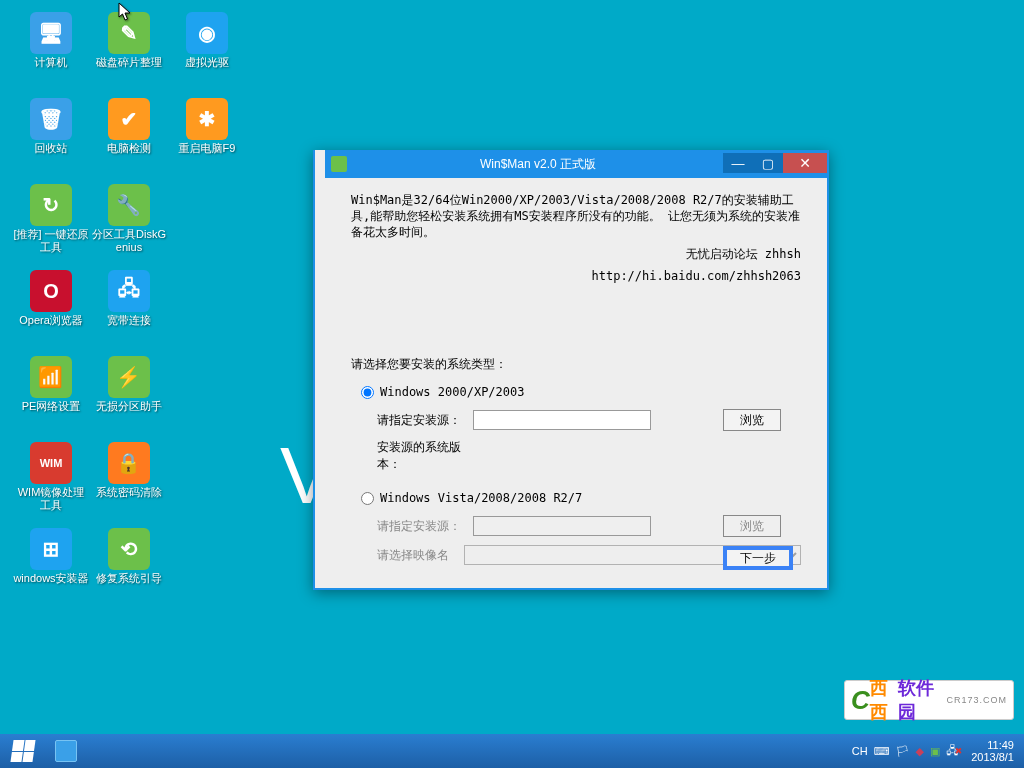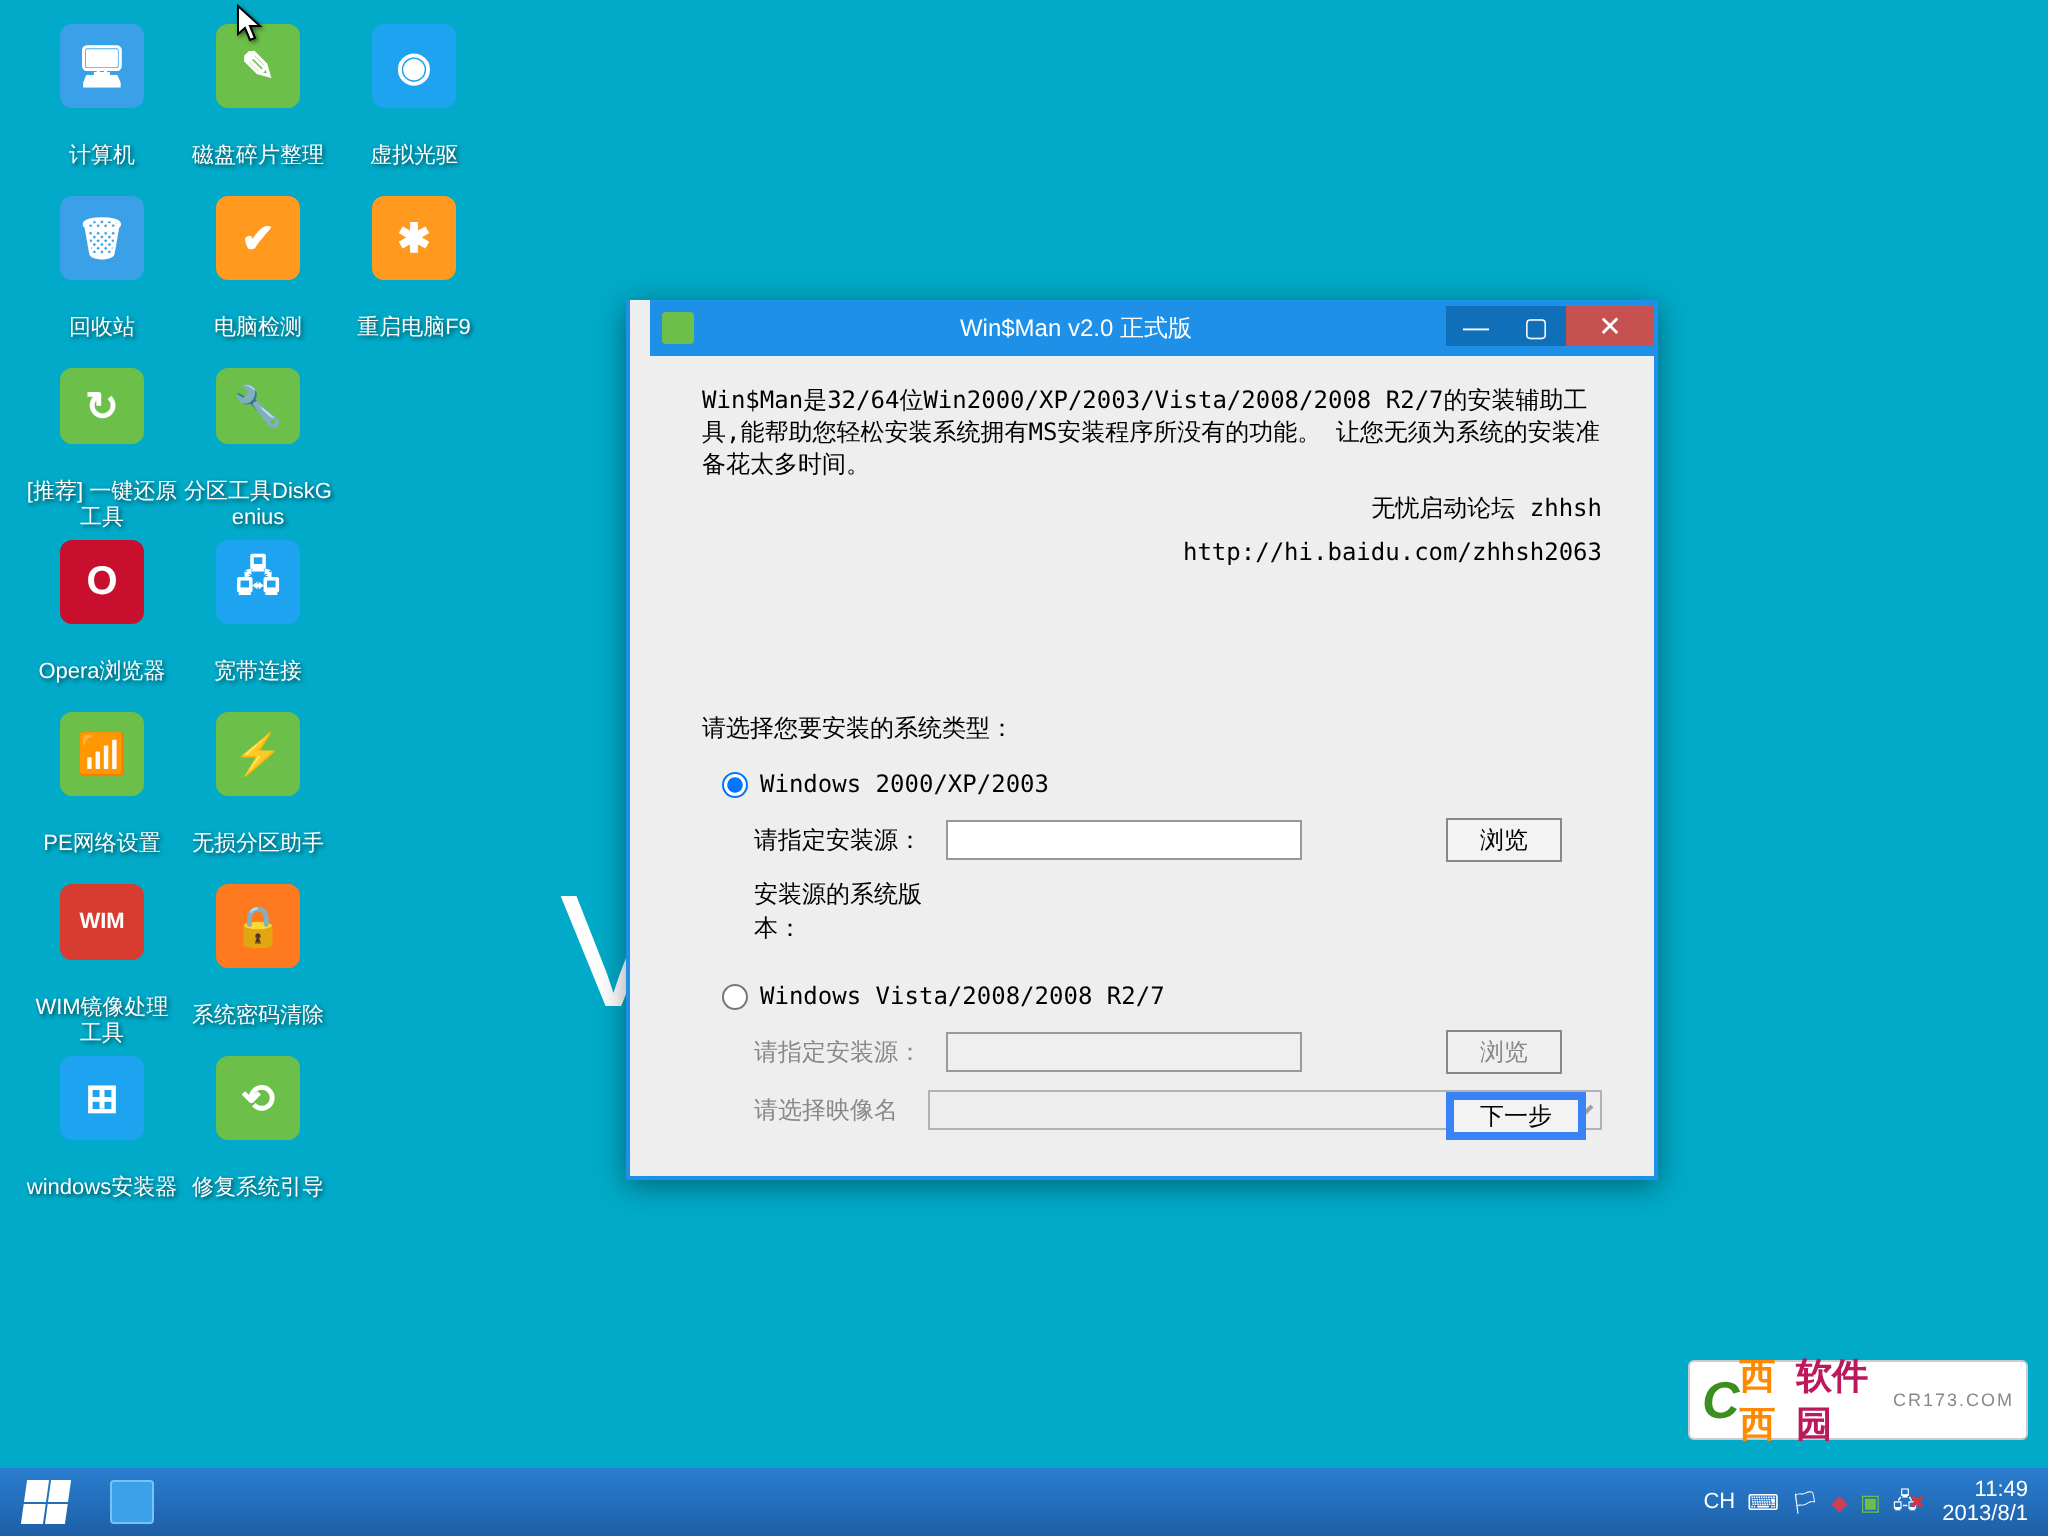--- a/index.html
+++ b/index.html
@@ -9,26 +9,26 @@
   font-family: "Microsoft YaHei", "SimSun", sans-serif;
   font-size: 12px;
   overflow: hidden;
   position: relative;
 }
 .desktop { position: absolute; inset: 0; }
 .desktop-icons { position: absolute; top: 8px; left: 12px; }
 .icon-grid { display: grid; grid-template-columns: 78px 78px 78px; grid-auto-rows: 86px; gap: 0; }
 .desktop-icon { width: 78px; display: flex; flex-direction: column; align-items: center; cursor: pointer; padding-top: 4px; }
 .desktop-icon .ico { width: 42px; height: 42px; border-radius: 6px; display: flex; align-items: center; justify-content: center; }
-.desktop-icon .lbl { color: #fff; text-align: center; font-size: 11px; line-height: 13px; text-shadow: 1px 1px 2px rgba(0,0,0,.6); margin-top: 18px; max-width: 76px; word-break: break-all; }
+.desktop-icon .lbl { color: #fff; text-align: center; font-size: 11px; line-height: 13px; text-shadow: 1px 1px 2px rgba(0,0,0,.6); margin-top: 2px; max-width: 76px; word-break: break-all; }
 .bg-text { position: absolute; left: 280px; top: 430px; font-size: 80px; font-weight: 300; color: #fff; font-family: "Segoe UI Light", sans-serif; }
 .watermark { position: absolute; right: 10px; bottom: 48px; width: 170px; height: 40px; background: #fff; border: 1px solid #ccc; border-radius: 3px; display:flex; align-items:center; padding: 0 6px; font-size: 18px; font-weight: bold; }
 .watermark .c { color:#3a8f1e; font-size:26px; font-style:italic; }
 .watermark .t1 { color:#ff8a00; }
-.watermark .t2 { color:#be185d; }
+.watermark .t2 { color:#6d28d9; }
 .watermark .sub { font-size:9px; color:#888; font-weight:normal; margin-left:6px; letter-spacing:1px; }
 .window {
   position: absolute; left: 313px; top: 150px; width: 516px; height: 440px;
   background: #eee; border: 2px solid #1e90e8; border-top: none;
   box-shadow: 0 3px 14px rgba(0,0,0,.4);
   padding-left: 10px;
 }
 .titlebar { height: 28px; background: #1e90e8; display: flex; align-items: center; color: #fff; }
 .titlebar .t-icon { width: 16px; height: 16px; margin: 0 6px; background: #6cc04a; border-radius: 2px; }
 .titlebar .title { flex: 1; text-align: center; font-size: 12px; }

